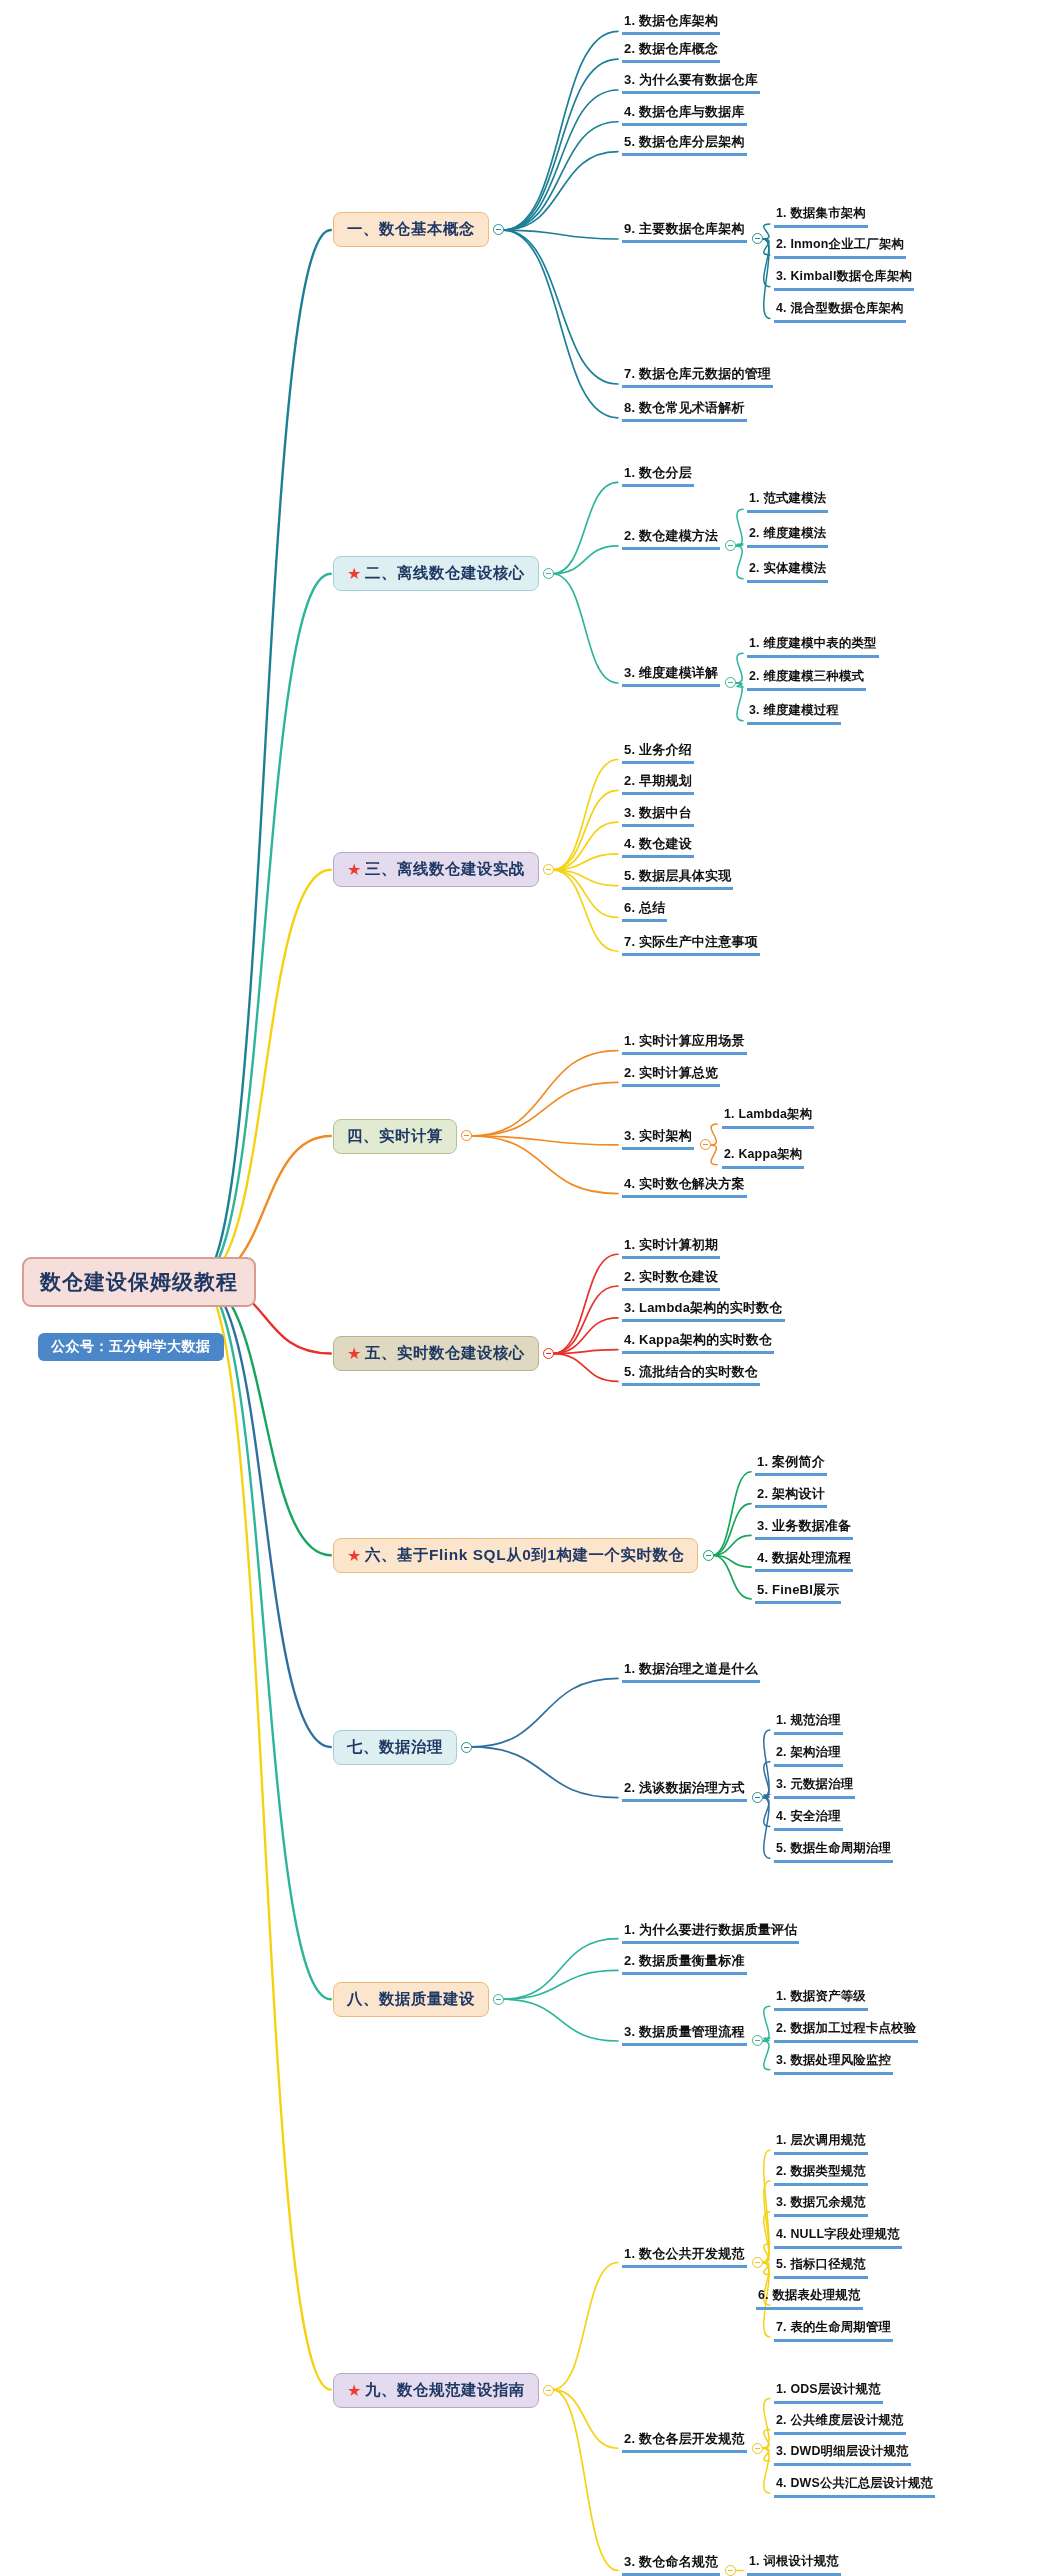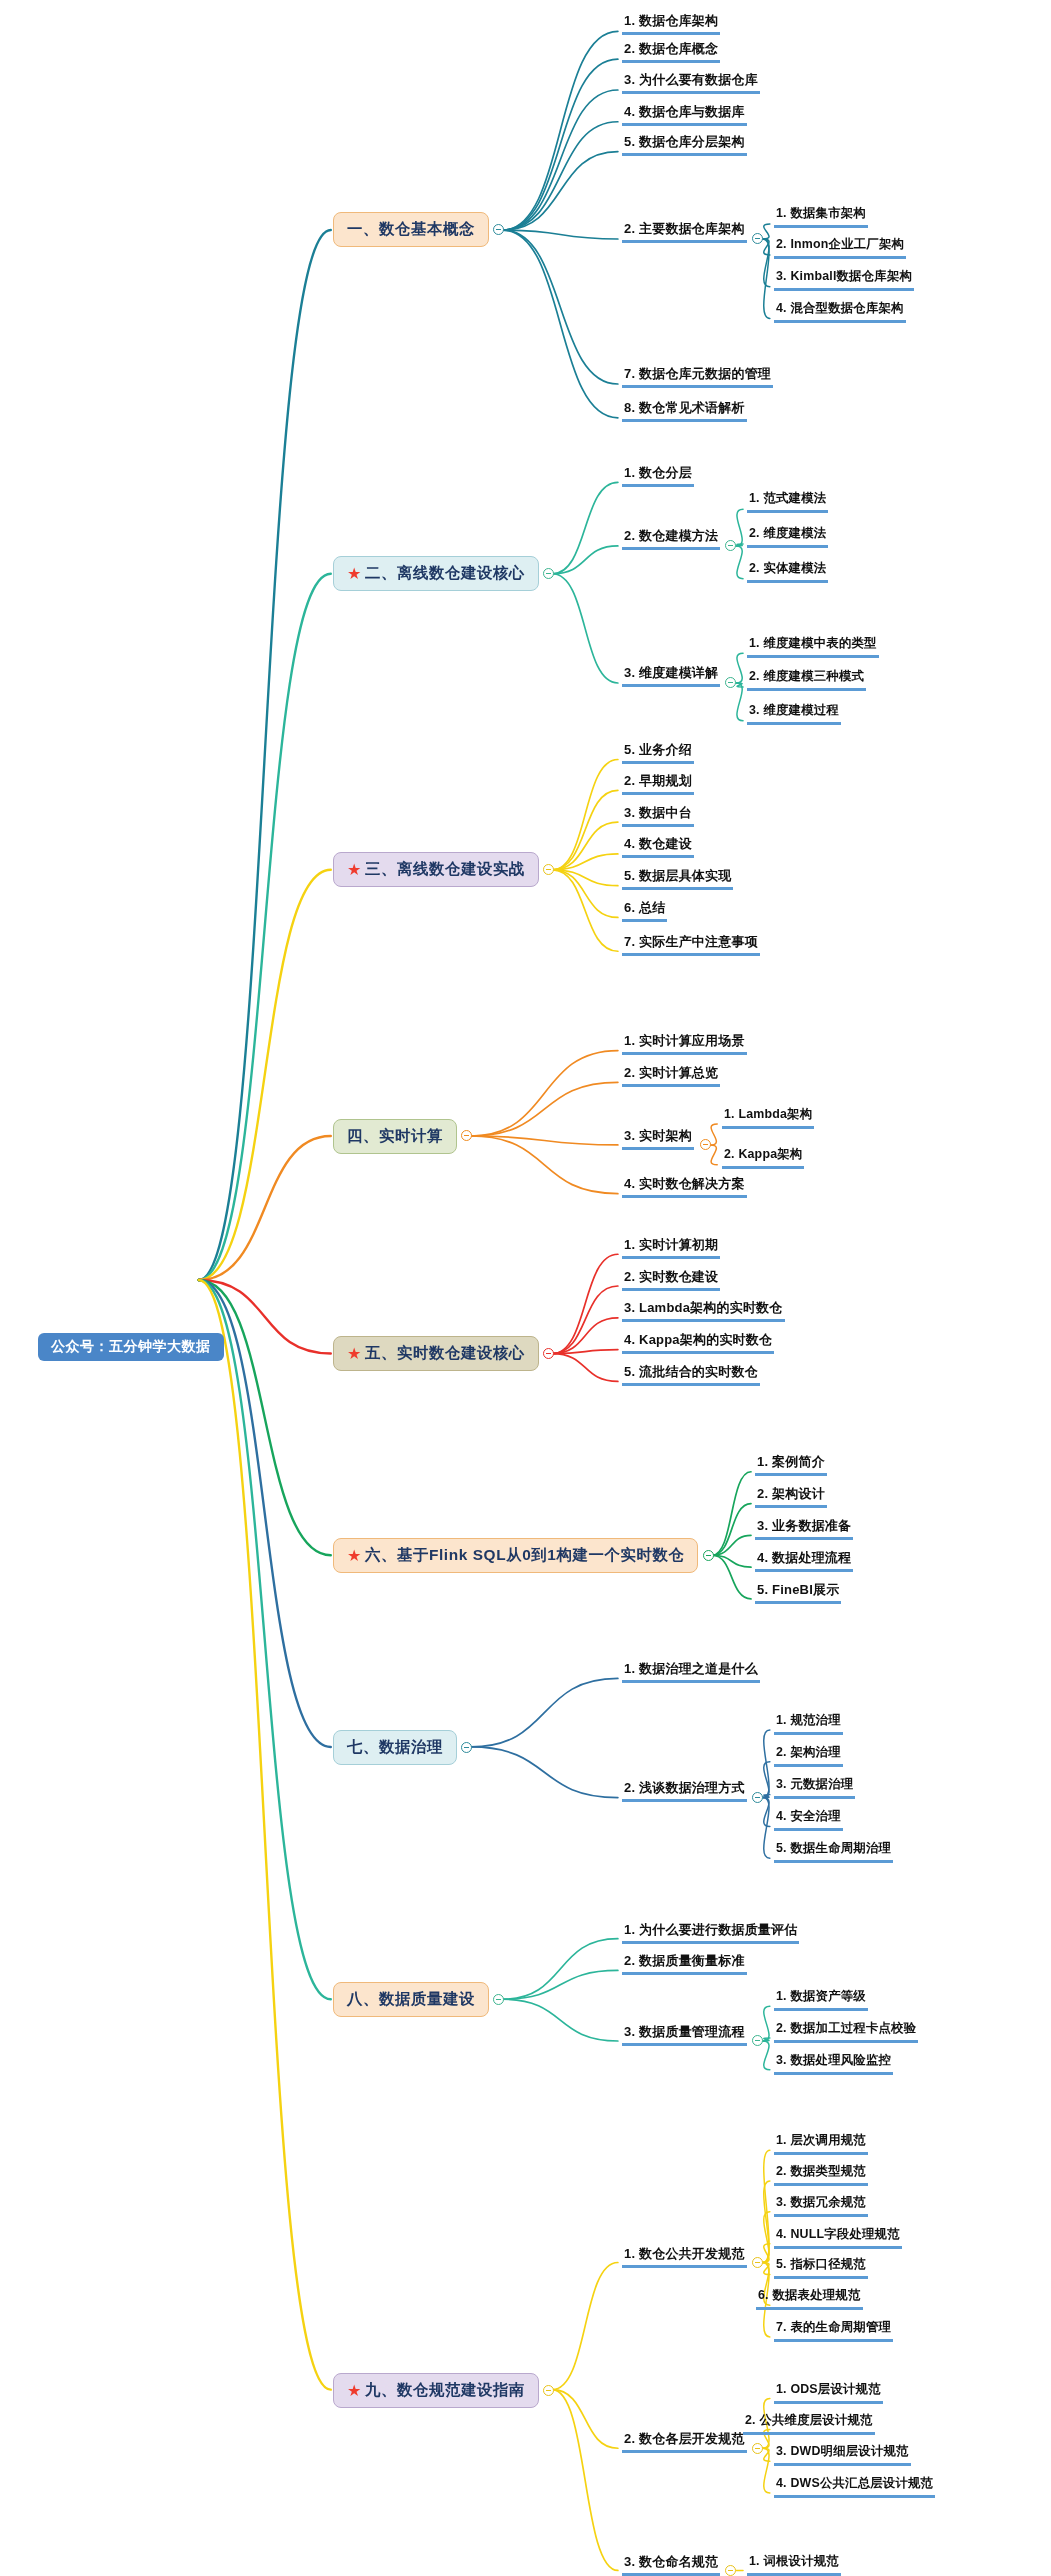--- a/index.html
+++ b/index.html
@@ -147,32 +147,33 @@
       <path d="M768,2277 C786,2277 757,2352 775,2352" fill="none" stroke="#f5d211" stroke-width="1.5" stroke-linecap="round"></path>
       <path d="M556,2405 C592.3,2405 585.7,2464 622,2464" fill="none" stroke="#f5d211" stroke-width="1.7" stroke-linecap="round"></path>
       <path d="M768,2464 C786,2464 757,2414 775,2414" fill="none" stroke="#f5d211" stroke-width="1.5" stroke-linecap="round"></path>
       <path d="M768,2464 C786,2464 757,2445 775,2445" fill="none" stroke="#f5d211" stroke-width="1.5" stroke-linecap="round"></path>
       <path d="M768,2464 C786,2464 757,2477 775,2477" fill="none" stroke="#f5d211" stroke-width="1.5" stroke-linecap="round"></path>
       <path d="M768,2464 C786,2464 757,2509 775,2509" fill="none" stroke="#f5d211" stroke-width="1.5" stroke-linecap="round"></path>
       <path d="M556,2405 C592.3,2405 585.7,2587 622,2587" fill="none" stroke="#f5d211" stroke-width="1.7" stroke-linecap="round"></path>
       <path d="M741,2587 C759,2587 730,2587 748,2587" fill="none" stroke="#f5d211" stroke-width="1.5" stroke-linecap="round"></path>
     </svg>
 
+  <div class="node root">数仓建设保姆级教程</div>
   <div class="node promo">公众号：五分钟学大数据</div>
 
 <div class="node topic t1" style="left: 333px; top: 212px; align-items: center;">
       <span>一、数仓基本概念</span>
     </div>
     <div class="handle h-teal" style="left: 493px; top: 224px;"></div>
     <div class="node leaf" style="left: 622px; top: 12.4px;">1. 数据仓库架构</div>
     <div class="node leaf" style="left: 622px; top: 40px;">2. 数据仓库概念</div>
     <div class="node leaf" style="left: 622px; top: 71px;">3. 为什么要有数据仓库</div>
     <div class="node leaf" style="left: 622px; top: 103px;">4. 数据仓库与数据库</div>
     <div class="node leaf" style="left: 622px; top: 133px;">5. 数据仓库分层架构</div>
-    <div class="node leaf" style="left: 622px; top: 220px;">2. 主要数据仓库架构</div>
+    <div class="node leaf" style="left: 622px; top: 220px;">9. 主要数据仓库架构</div>
     <div class="handle h-teal" style="left: 752px; top: 233px;"></div>
     <div class="node leaf lvl3" style="left: 774px; top: 205px;">1. 数据集市架构</div>
     <div class="node leaf lvl3" style="left: 774px; top: 236px;">2. Inmon企业工厂架构</div>
     <div class="node leaf lvl3" style="left: 774px; top: 268px;">3. Kimball数据仓库架构</div>
     <div class="node leaf lvl3" style="left: 774px; top: 300px;">4. 混合型数据仓库架构</div>
     <div class="node leaf" style="left: 622px; top: 365px;">7. 数据仓库元数据的管理</div>
     <div class="node leaf" style="left: 622px; top: 399px;">8. 数仓常见术语解析</div>
     <div class="node topic t2" style="left: 333px; top: 556px;">
       <span class="star">★</span>
       <span>二、离线数仓建设核心</span>
@@ -265,20 +266,20 @@
     <div class="node leaf lvl3" style="left: 774px; top: 2132px;">1. 层次调用规范</div>
     <div class="node leaf lvl3" style="left: 774px; top: 2163px;">2. 数据类型规范</div>
     <div class="node leaf lvl3" style="left: 774px; top: 2194px;">3. 数据冗余规范</div>
     <div class="node leaf lvl3" style="left: 774px; top: 2226px;">4. NULL字段处理规范</div>
     <div class="node leaf lvl3" style="left: 774px; top: 2256px;">5. 指标口径规范</div>
     <div class="node leaf lvl3" style="left: 756px; top: 2287px;">6. 数据表处理规范</div>
     <div class="node leaf lvl3" style="left: 774px; top: 2319px;">7. 表的生命周期管理</div>
     <div class="node leaf" style="left: 622px; top: 2430px;">2. 数仓各层开发规范</div>
     <div class="handle h-yellow" style="left: 752px; top: 2443px;"></div>
     <div class="node leaf lvl3" style="left: 774px; top: 2381px;">1. ODS层设计规范</div>
-    <div class="node leaf lvl3" style="left: 743px; top: 2412px;">2. 公共维度层设计规范</div>
+    <div class="node leaf lvl3" style="left: 774px; top: 2412px;">2. 公共维度层设计规范</div>
     <div class="node leaf lvl3" style="left: 774px; top: 2443px;">3. DWD明细层设计规范</div>
     <div class="node leaf lvl3" style="left: 774px; top: 2475px;">4. DWS公共汇总层设计规范</div>
     <div class="node leaf" style="left: 622px; top: 2553px;">3. 数仓命名规范</div>
     <div class="handle h-yellow" style="left: 725px; top: 2565px;"></div>
     <div class="node leaf lvl3" style="left: 747px; top: 2553px;">1. 词根设计规范</div>
   </div>
 
 
 </body></html>

